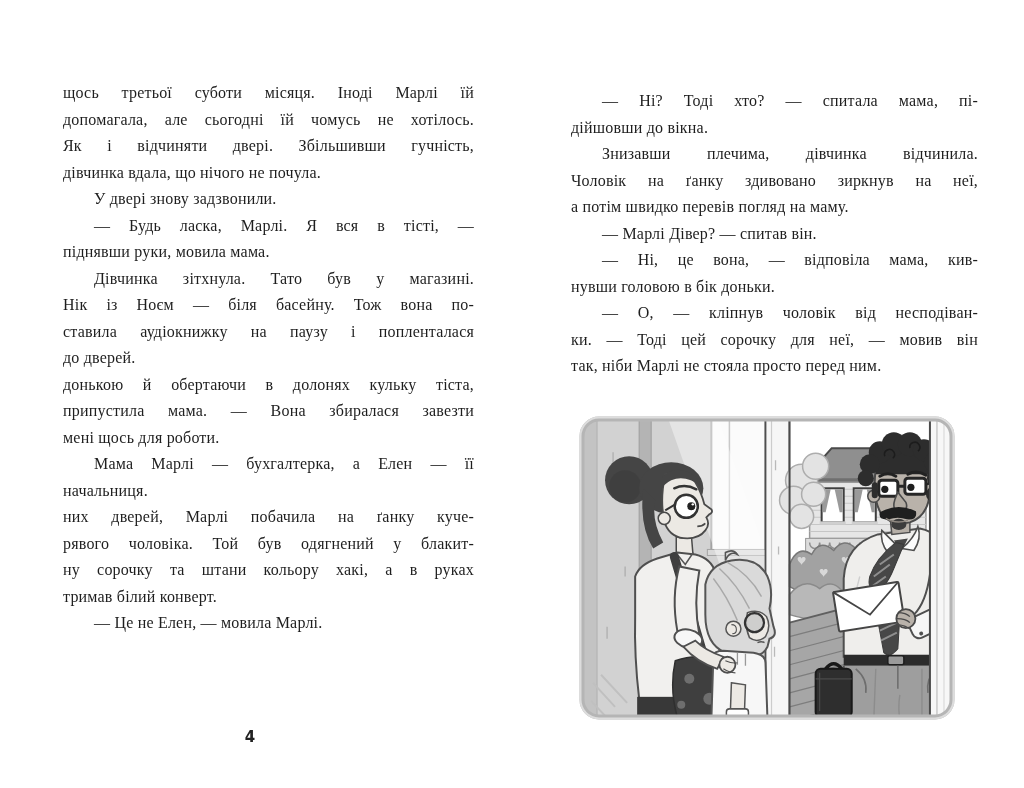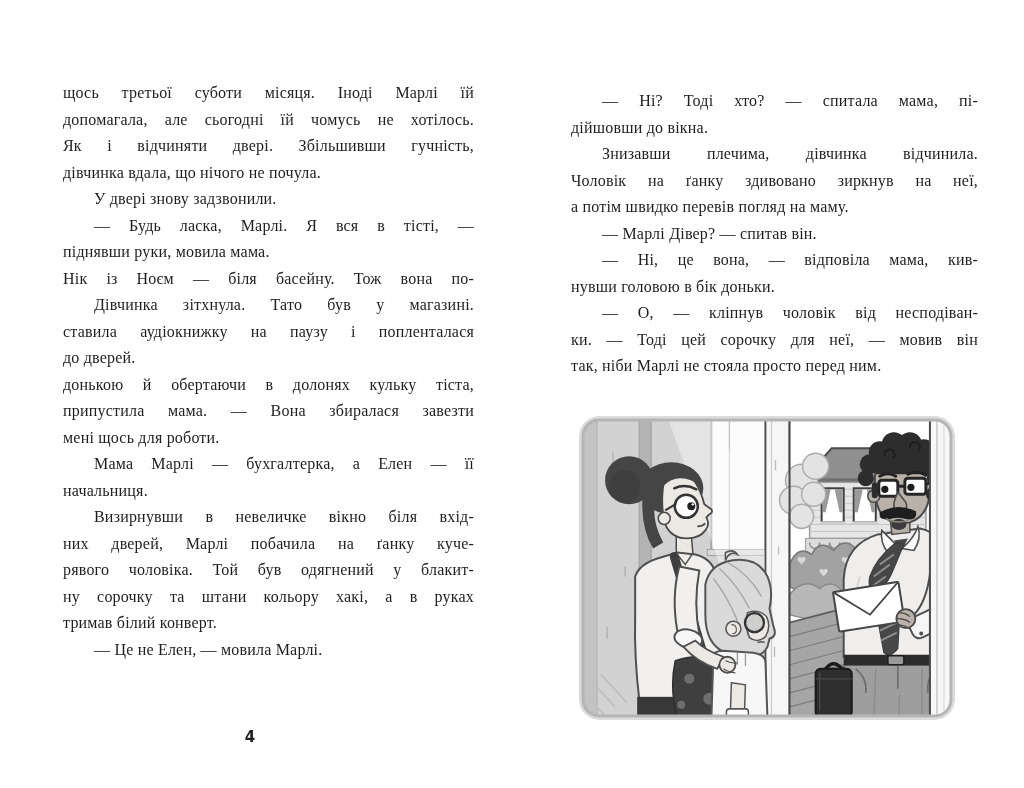--- a/index.html
+++ b/index.html
@@ -29,36 +29,35 @@
       <div class="line">дівчинка вдала, що нічого не почула.</div>
     </div>
     <div class="para">
       <div class="line ind">У двері знову задзвонили.</div>
     </div>
     <div class="para">
       <div class="line just ind">— Будь ласка, Марлі. Я вся в тісті, —</div>
       <div class="line">піднявши руки, мовила мама.</div>
     </div>
     <div class="para">
+      <div class="line just ind">Дівчинка зітхнула. Тато був у магазині.</div>
       <div class="line just">Нік із Ноєм — біля басейну. Тож вона по-</div>
-      <div class="line just ind">Дівчинка зітхнула. Тато був у магазині.</div>
       <div class="line just">ставила аудіокнижку на паузу і попленталася</div>
       <div class="line">до дверей.</div>
     </div>
     <div class="para">
       <div class="line just">донькою й обертаючи в долонях кульку тіста,</div>
       <div class="line just">припустила мама. — Вона збиралася завезти</div>
       <div class="line">мені щось для роботи.</div>
     </div>
     <div class="para">
       <div class="line just ind">Мама Марлі — бухгалтерка, а Елен — її</div>
       <div class="line">начальниця.</div>
     </div>
     <div class="para">
-      <div class="line just ind">Визирнувши в невеличке вікно біля вхід-</div>
       <div class="line just">них дверей, Марлі побачила на ґанку куче-</div>
       <div class="line just">рявого чоловіка. Той був одягнений у блакит-</div>
       <div class="line just">ну сорочку та штани кольору хакі, а в руках</div>
       <div class="line">тримав білий конверт.</div>
     </div>
     <div class="para">
       <div class="line ind">— Це не Елен, — мовила Марлі.</div>
     </div>
   </div>
 <div id="right-col" class="page-col">

